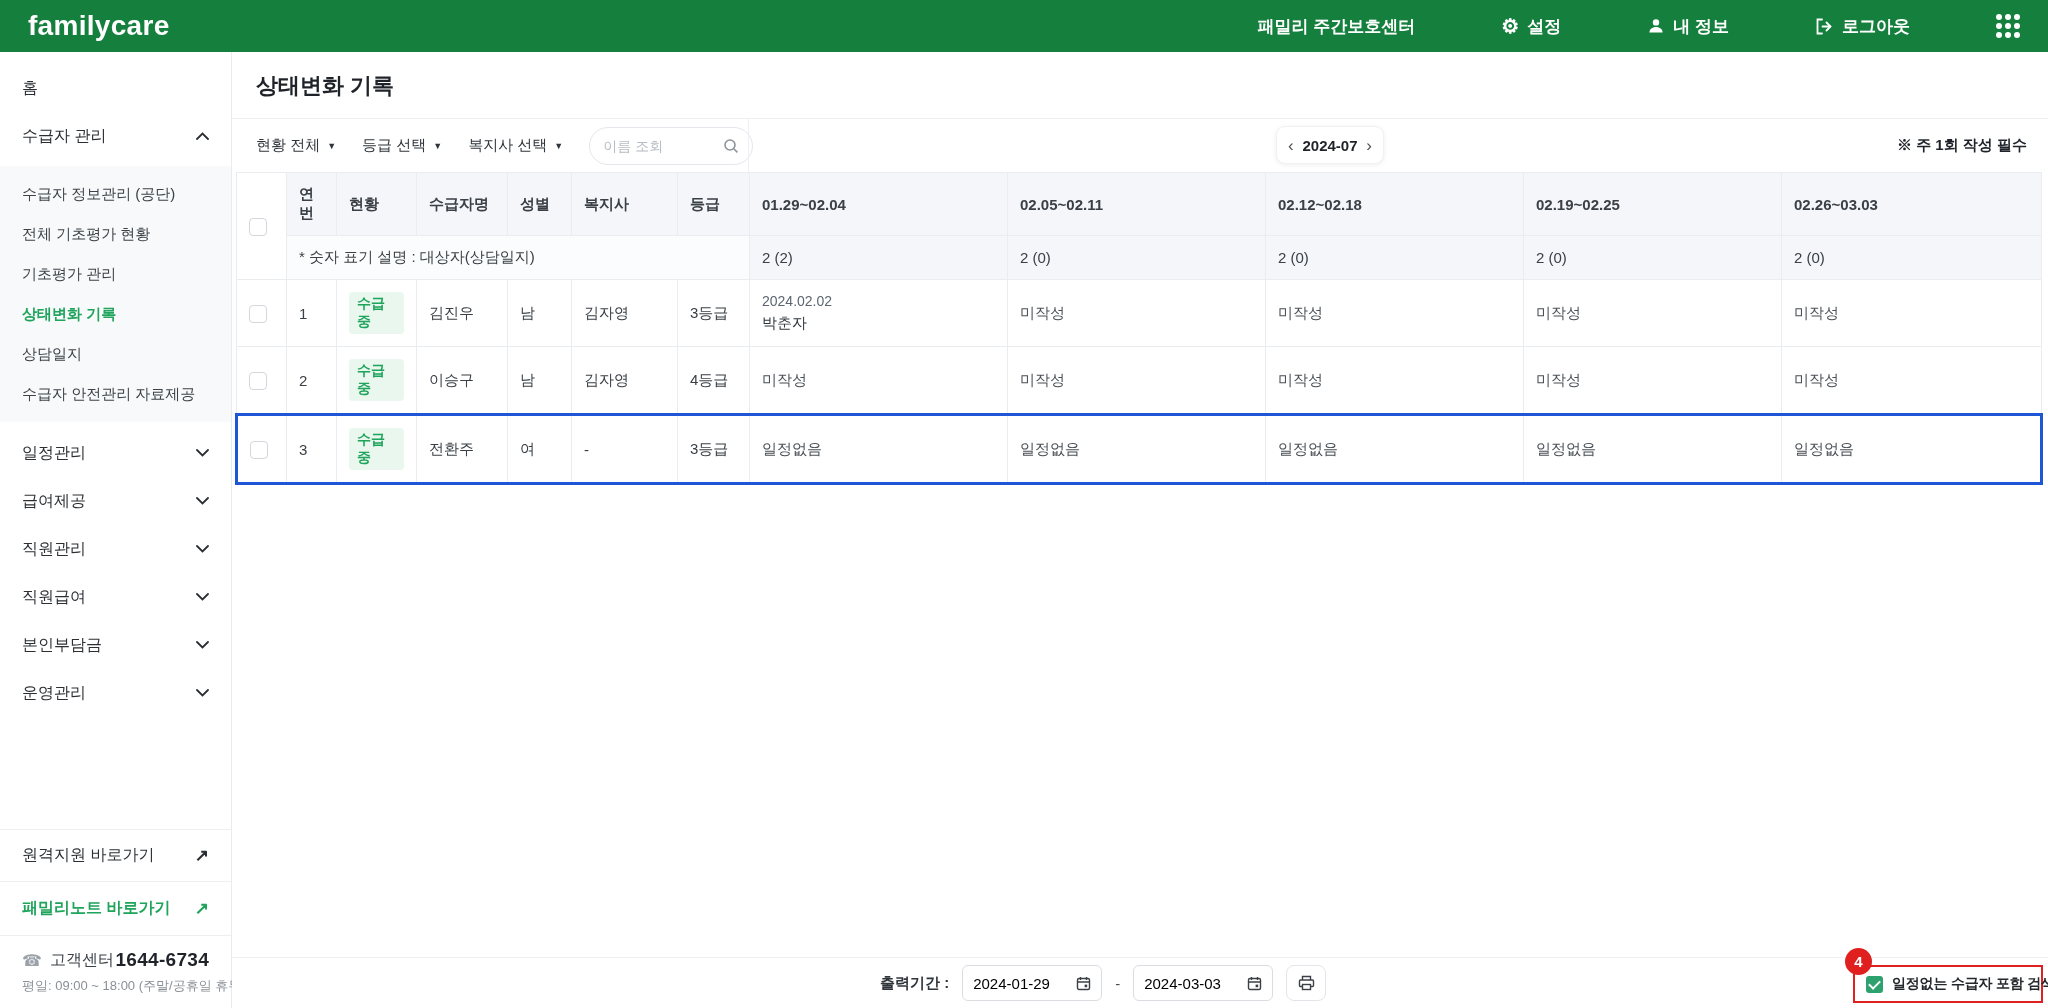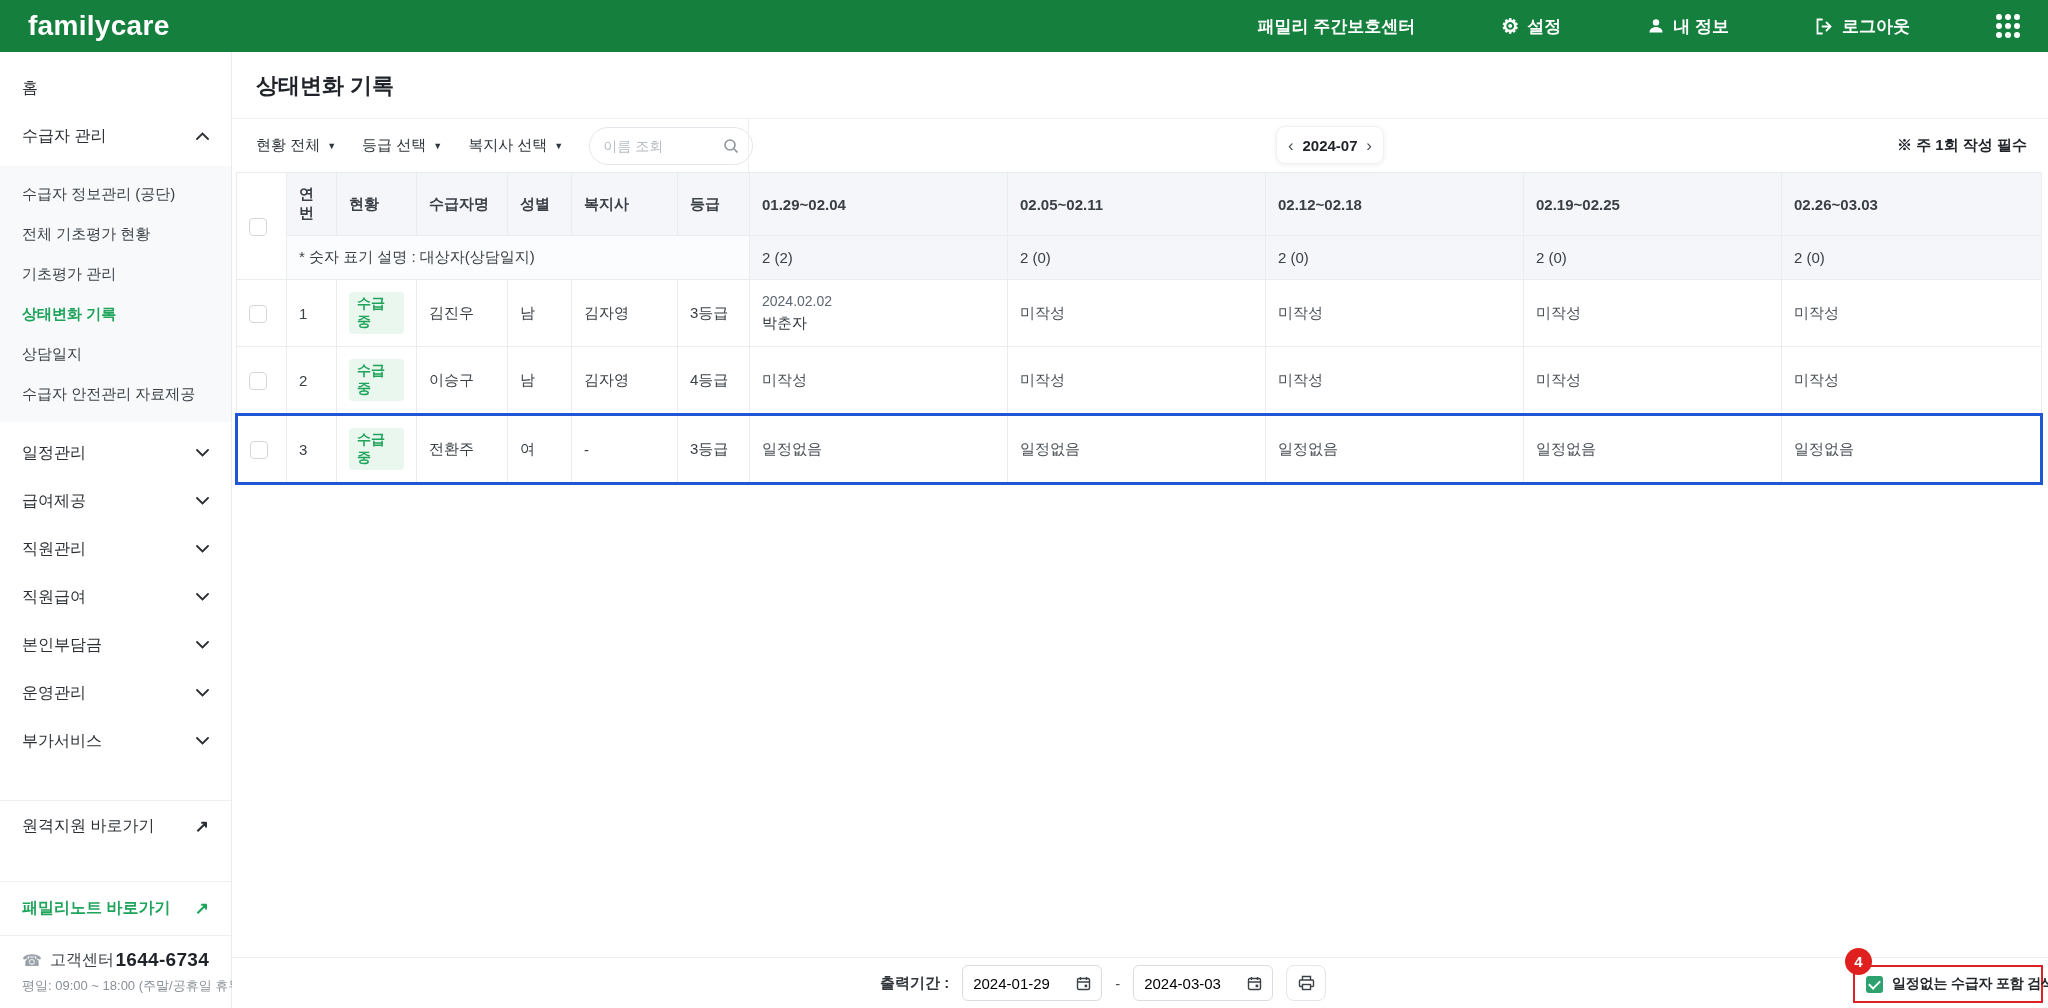--- a/index.html
+++ b/index.html
@@ -19,21 +19,21 @@
   
   .sidebar { position:absolute; left:0; top:52px; width:232px; height:956px; background:#fff; border-right:1px solid #E9ECEF; font-size:16px; }
   .side-pad { padding-top:12px; }
   .side-item { height:48px; display:flex; align-items:center; padding:0 22px 0 22px; cursor:pointer; }
   .side-item .chev { margin-left:auto; display:flex; }
   .submenu { background:#F7F9FA; padding:8px 0; margin-top:6px; }
   .submenu-item { height:40px; display:flex; align-items:center; padding-left:22px; font-size:15px; color:#3c4248; cursor:pointer; }
   .submenu-item.active { color:#1FA45B; font-weight:bold; }
   .groups { margin-top:7px; }
   .side-bottom { position:absolute; left:0; right:0; bottom:0; }
-  .side-link { height:52px; display:flex; align-items:center; padding:0 22px; border-top:1px solid #EDEFF1; font-size:16px; cursor:pointer;margin-top:29px; }
+  .side-link { height:52px; display:flex; align-items:center; padding:0 22px; border-top:1px solid #EDEFF1; font-size:16px; cursor:pointer; }
   .side-link .ext { margin-left:auto; font-size:17px; font-weight:bold; color:#2b2f33; }
   .side-link.green { color:#1FA45B; font-weight:bold; height:54px; }
   .side-link.green .ext { color:#1FA45B; }
   .cs-box { border-top:1px solid #EDEFF1; height:73px; padding:13px 22px 0 22px; }
   .cs-row { display:flex; align-items:center; font-size:16px; color:#3c4248; }
   .cs-row .phone-glyph { color:#9aa1a8; font-size:16px; margin-right:8px; }
   .cs-row .cs-phone { margin-left:auto; font-size:19px; font-weight:bold; color:#1f2329; letter-spacing:.3px; }
   .cs-hours { margin-top:6px; font-size:13px; color:#8a9097; white-space:nowrap; }
 
   
@@ -205,28 +205,20 @@
       <div class="side-item">
         <span>본인부담금</span>
         <span class="chev">
             <svg width="13" height="8" viewBox="0 0 13 8">
               <path d="M1 1l5.5 5.5L12 1" fill="none" stroke="#2b2f33" stroke-width="1.8" stroke-linecap="round"></path>
             </svg>
           </span>
       </div>
       <div class="side-item">
         <span>운영관리</span>
-        <span class="chev">
-            <svg width="13" height="8" viewBox="0 0 13 8">
-              <path d="M1 1l5.5 5.5L12 1" fill="none" stroke="#2b2f33" stroke-width="1.8" stroke-linecap="round"></path>
-            </svg>
-          </span>
-      </div>
-      <div class="side-item">
-        <span>부가서비스</span>
         <span class="chev">
             <svg width="13" height="8" viewBox="0 0 13 8">
               <path d="M1 1l5.5 5.5L12 1" fill="none" stroke="#2b2f33" stroke-width="1.8" stroke-linecap="round"></path>
             </svg>
           </span>
       </div>
     </div>
   </div>
   <div class="side-bottom">
     <div class="side-link">

